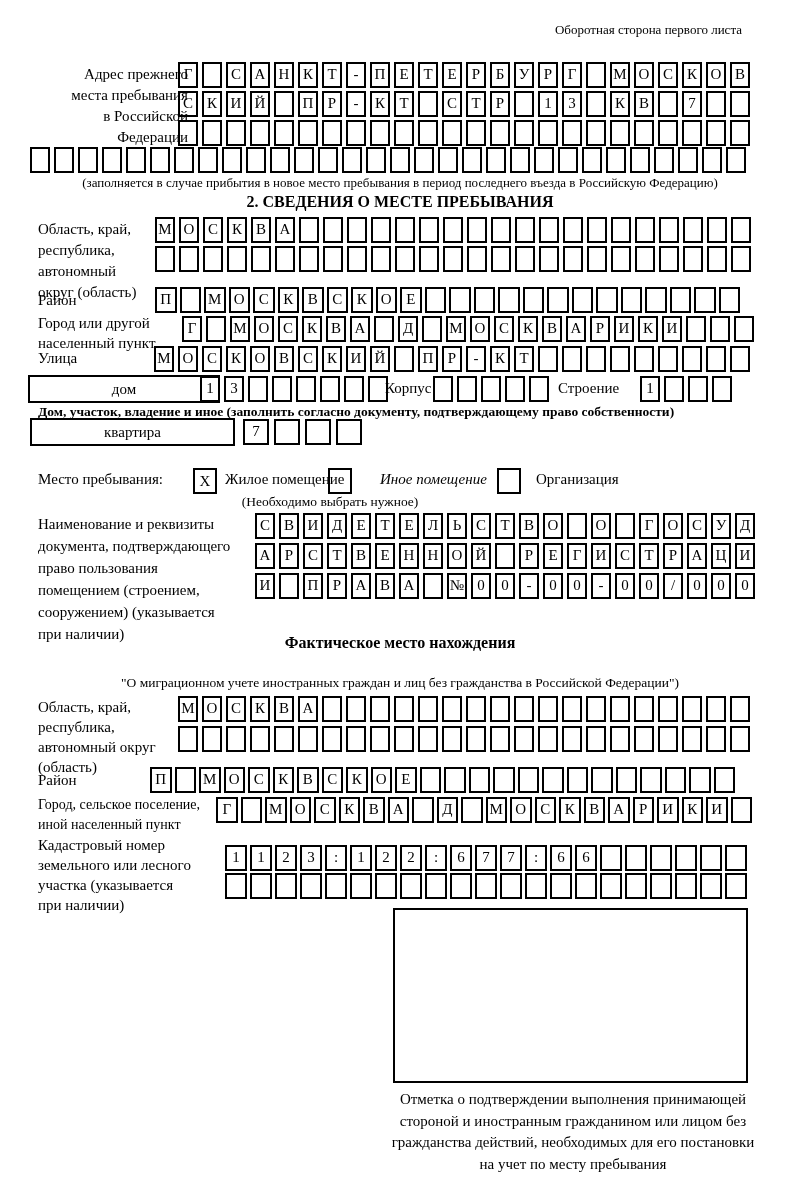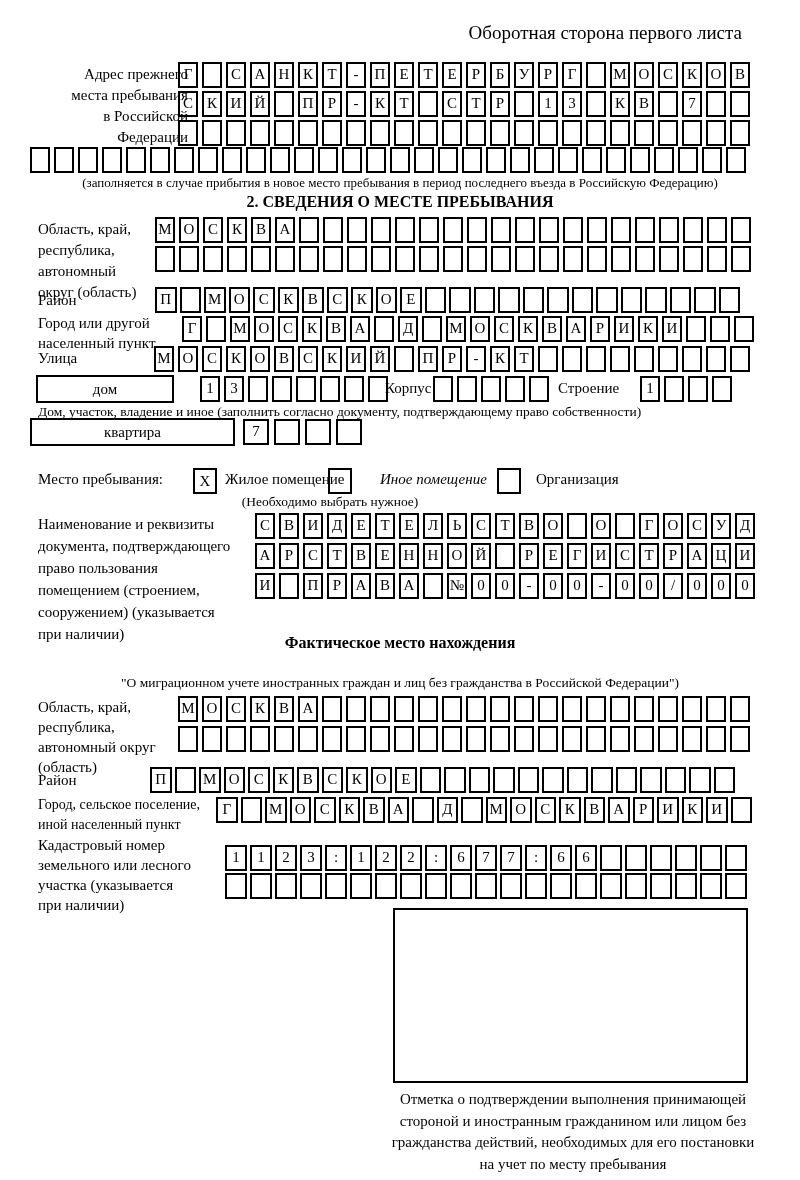--- a/index.html
+++ b/index.html
@@ -10,22 +10,22 @@
   .lbl.sm{font-size:14px;line-height:20px;}
   .row{position:absolute;display:flex;gap:4px;}
   .cell{flex:none;width:20px;height:26px;border:2px solid #000;box-sizing:border-box;
         font-size:15px;line-height:21px;text-align:center;font-weight:400;}
   .wbox{position:absolute;border:2px solid #000;box-sizing:border-box;height:28px;
         display:flex;align-items:center;justify-content:center;font-size:15px;}
   .chk{position:absolute;width:24px;height:26px;border:2px solid #000;box-sizing:border-box;
        text-align:center;line-height:22px;font-size:15px;}
   .title{position:absolute;left:0;width:100%;text-align:center;font-weight:bold;font-size:16px;}
   .cnote{position:absolute;left:0;width:100%;text-align:center;font-size:13px;}
-  .lnote{position:absolute;font-size:13.5px;}
-  .topnote{position:absolute;font-size:19px;}
+  .lnote{position:absolute;font-size:13.5px;font-weight:bold;}
+  .topnote{position:absolute;font-size:13px;}
   .stampbox{position:absolute;border:2px solid #000;box-sizing:border-box;}
   .stampnote{position:absolute;font-size:15px;line-height:21.5px;text-align:center;white-space:pre-line;}
   .inline-lbl{position:absolute;font-size:15px;}
 </style>
 </head>
 <body>
 
 <div class="page">
 
   <div class="topnote" style="top:22px;right:58px;">Оборотная сторона первого листа</div>
@@ -286,21 +286,21 @@
       <span class="cell"></span>
       <span class="cell"></span>
       <span class="cell"></span>
       <span class="cell"></span>
       <span class="cell"></span>
       <span class="cell"></span>
       <span class="cell"></span>
       <span class="cell"></span>
     </div>
 
-  <div class="wbox" style="left:36px;top:375px;width:138px;">дом</div>
+  <div class="wbox" style="left:28px;top:375px;width:192px;">дом</div>
   <div class="row" style="left:200px;top:376px;">
       <span class="cell">1</span>
       <span class="cell">3</span>
       <span class="cell"></span>
       <span class="cell"></span>
       <span class="cell"></span>
       <span class="cell"></span>
       <span class="cell"></span>
       <span class="cell"></span>
     </div>

